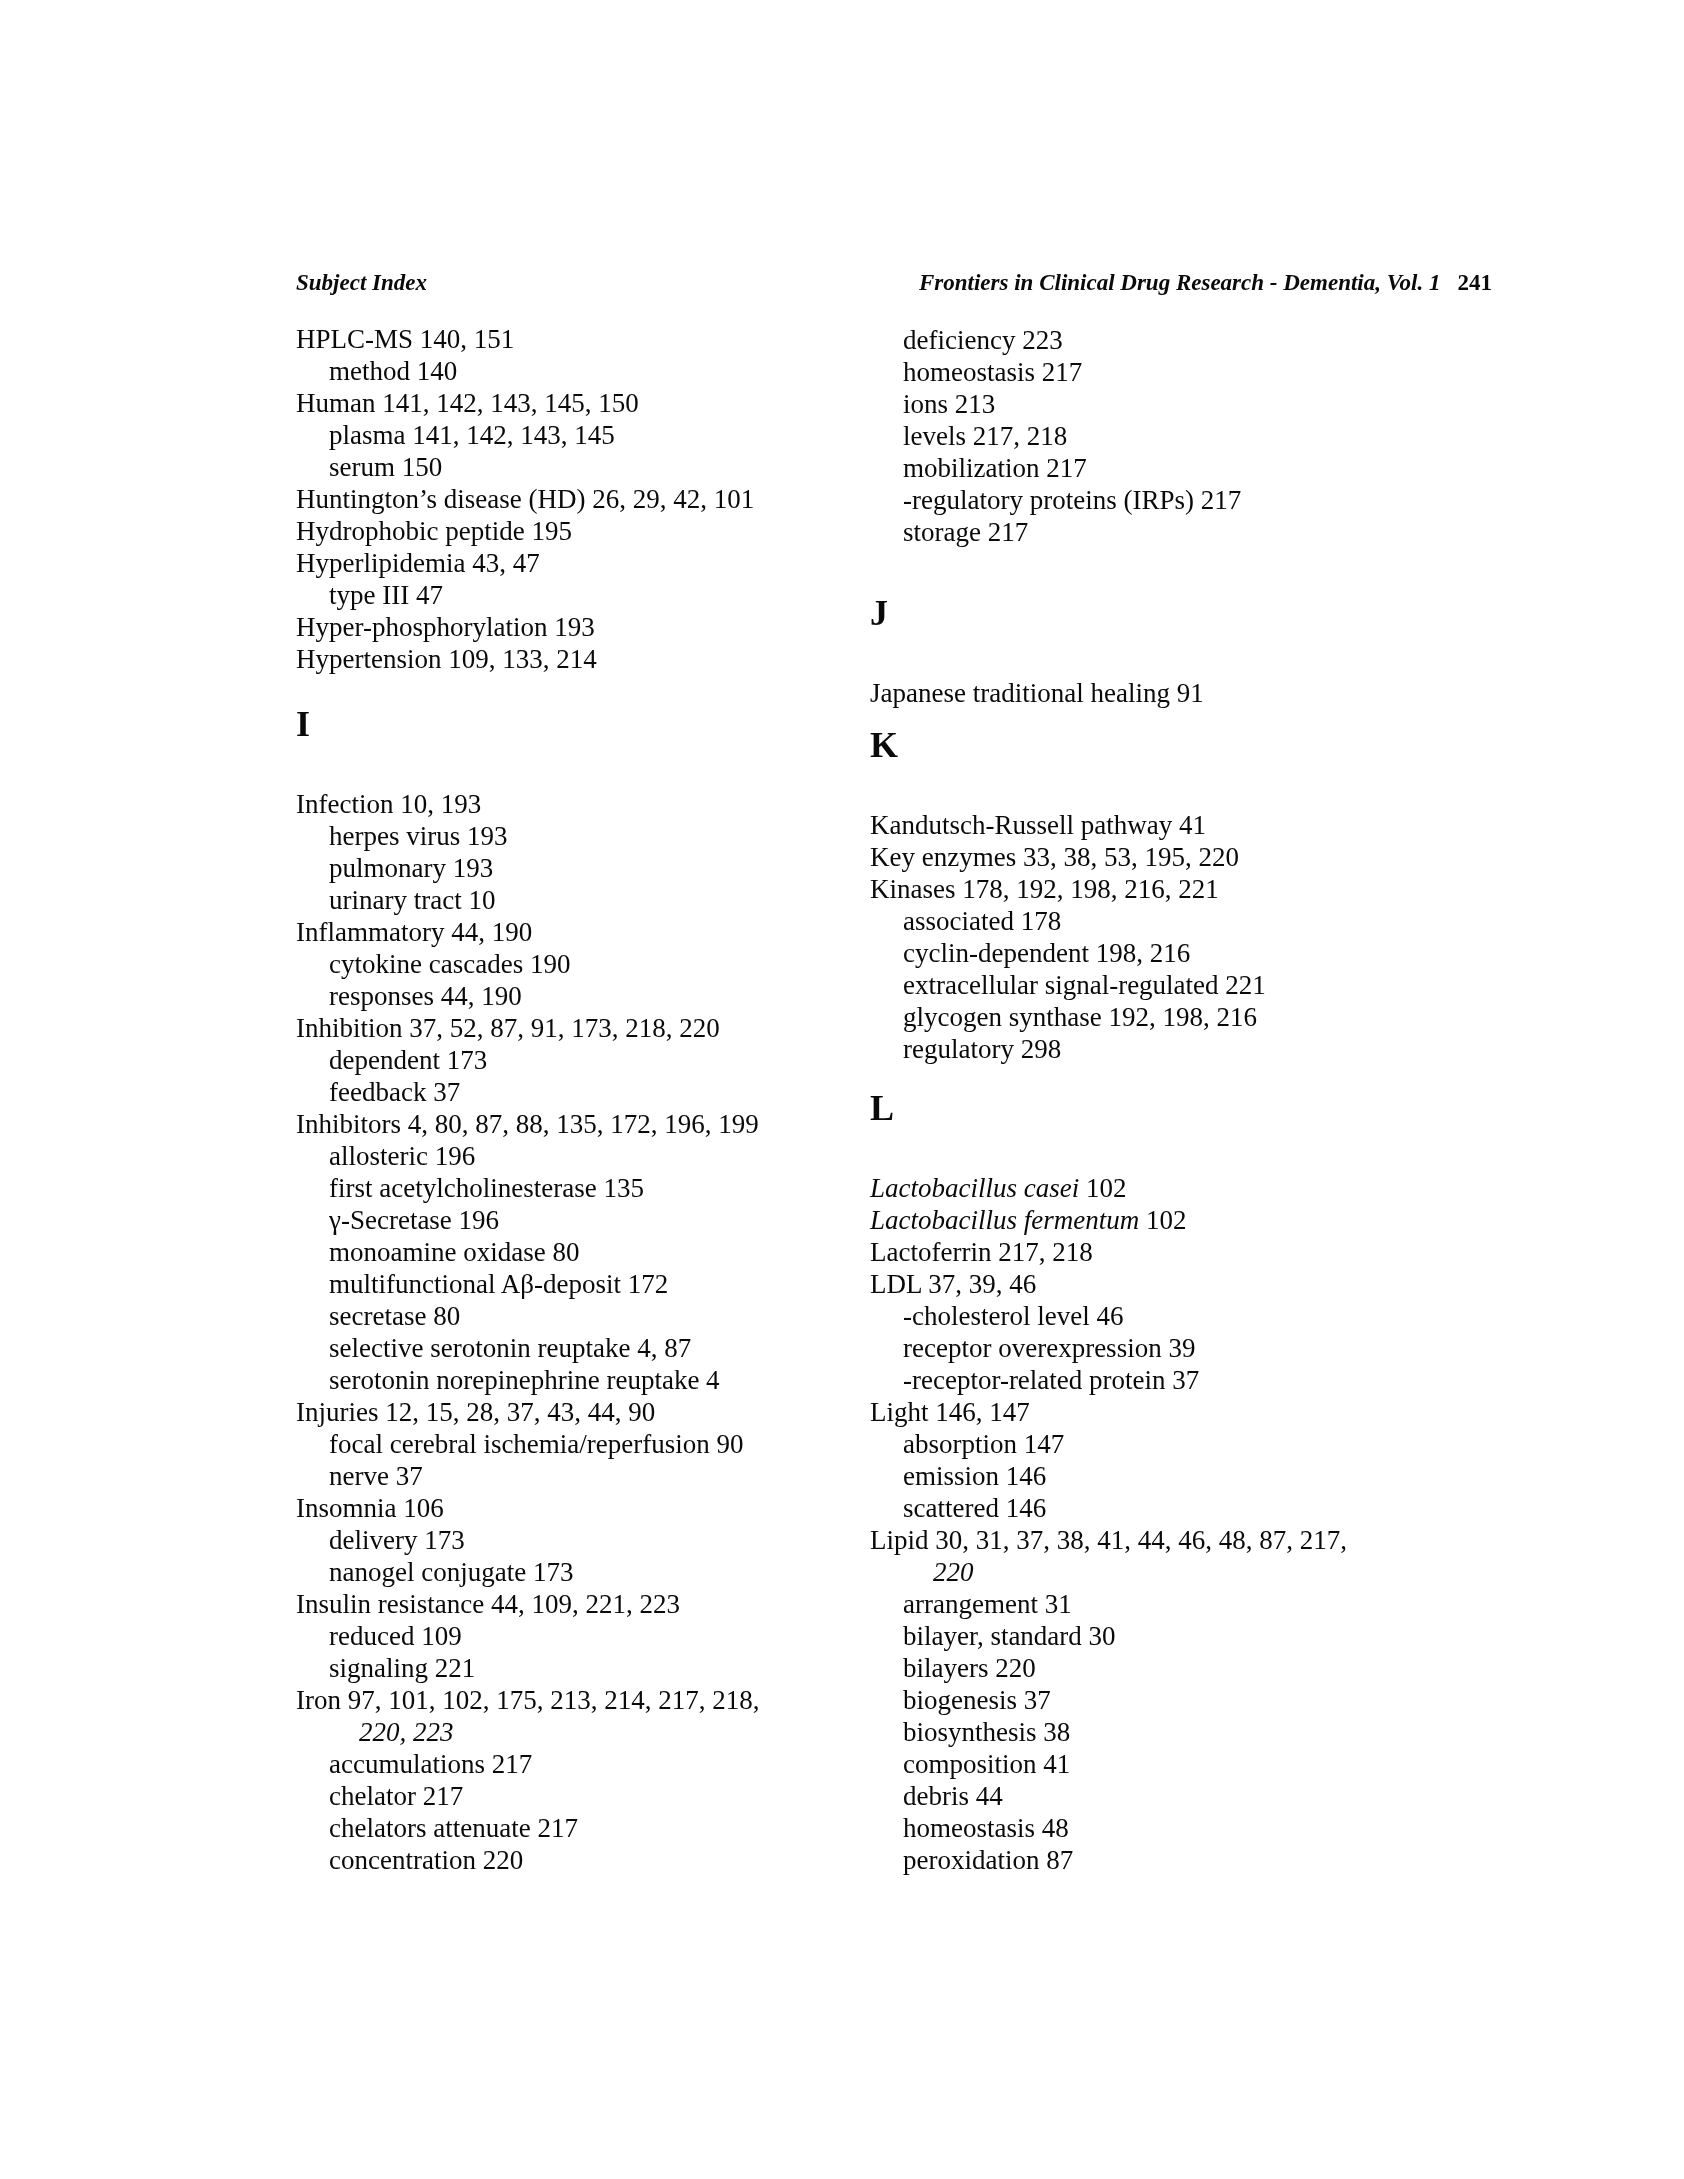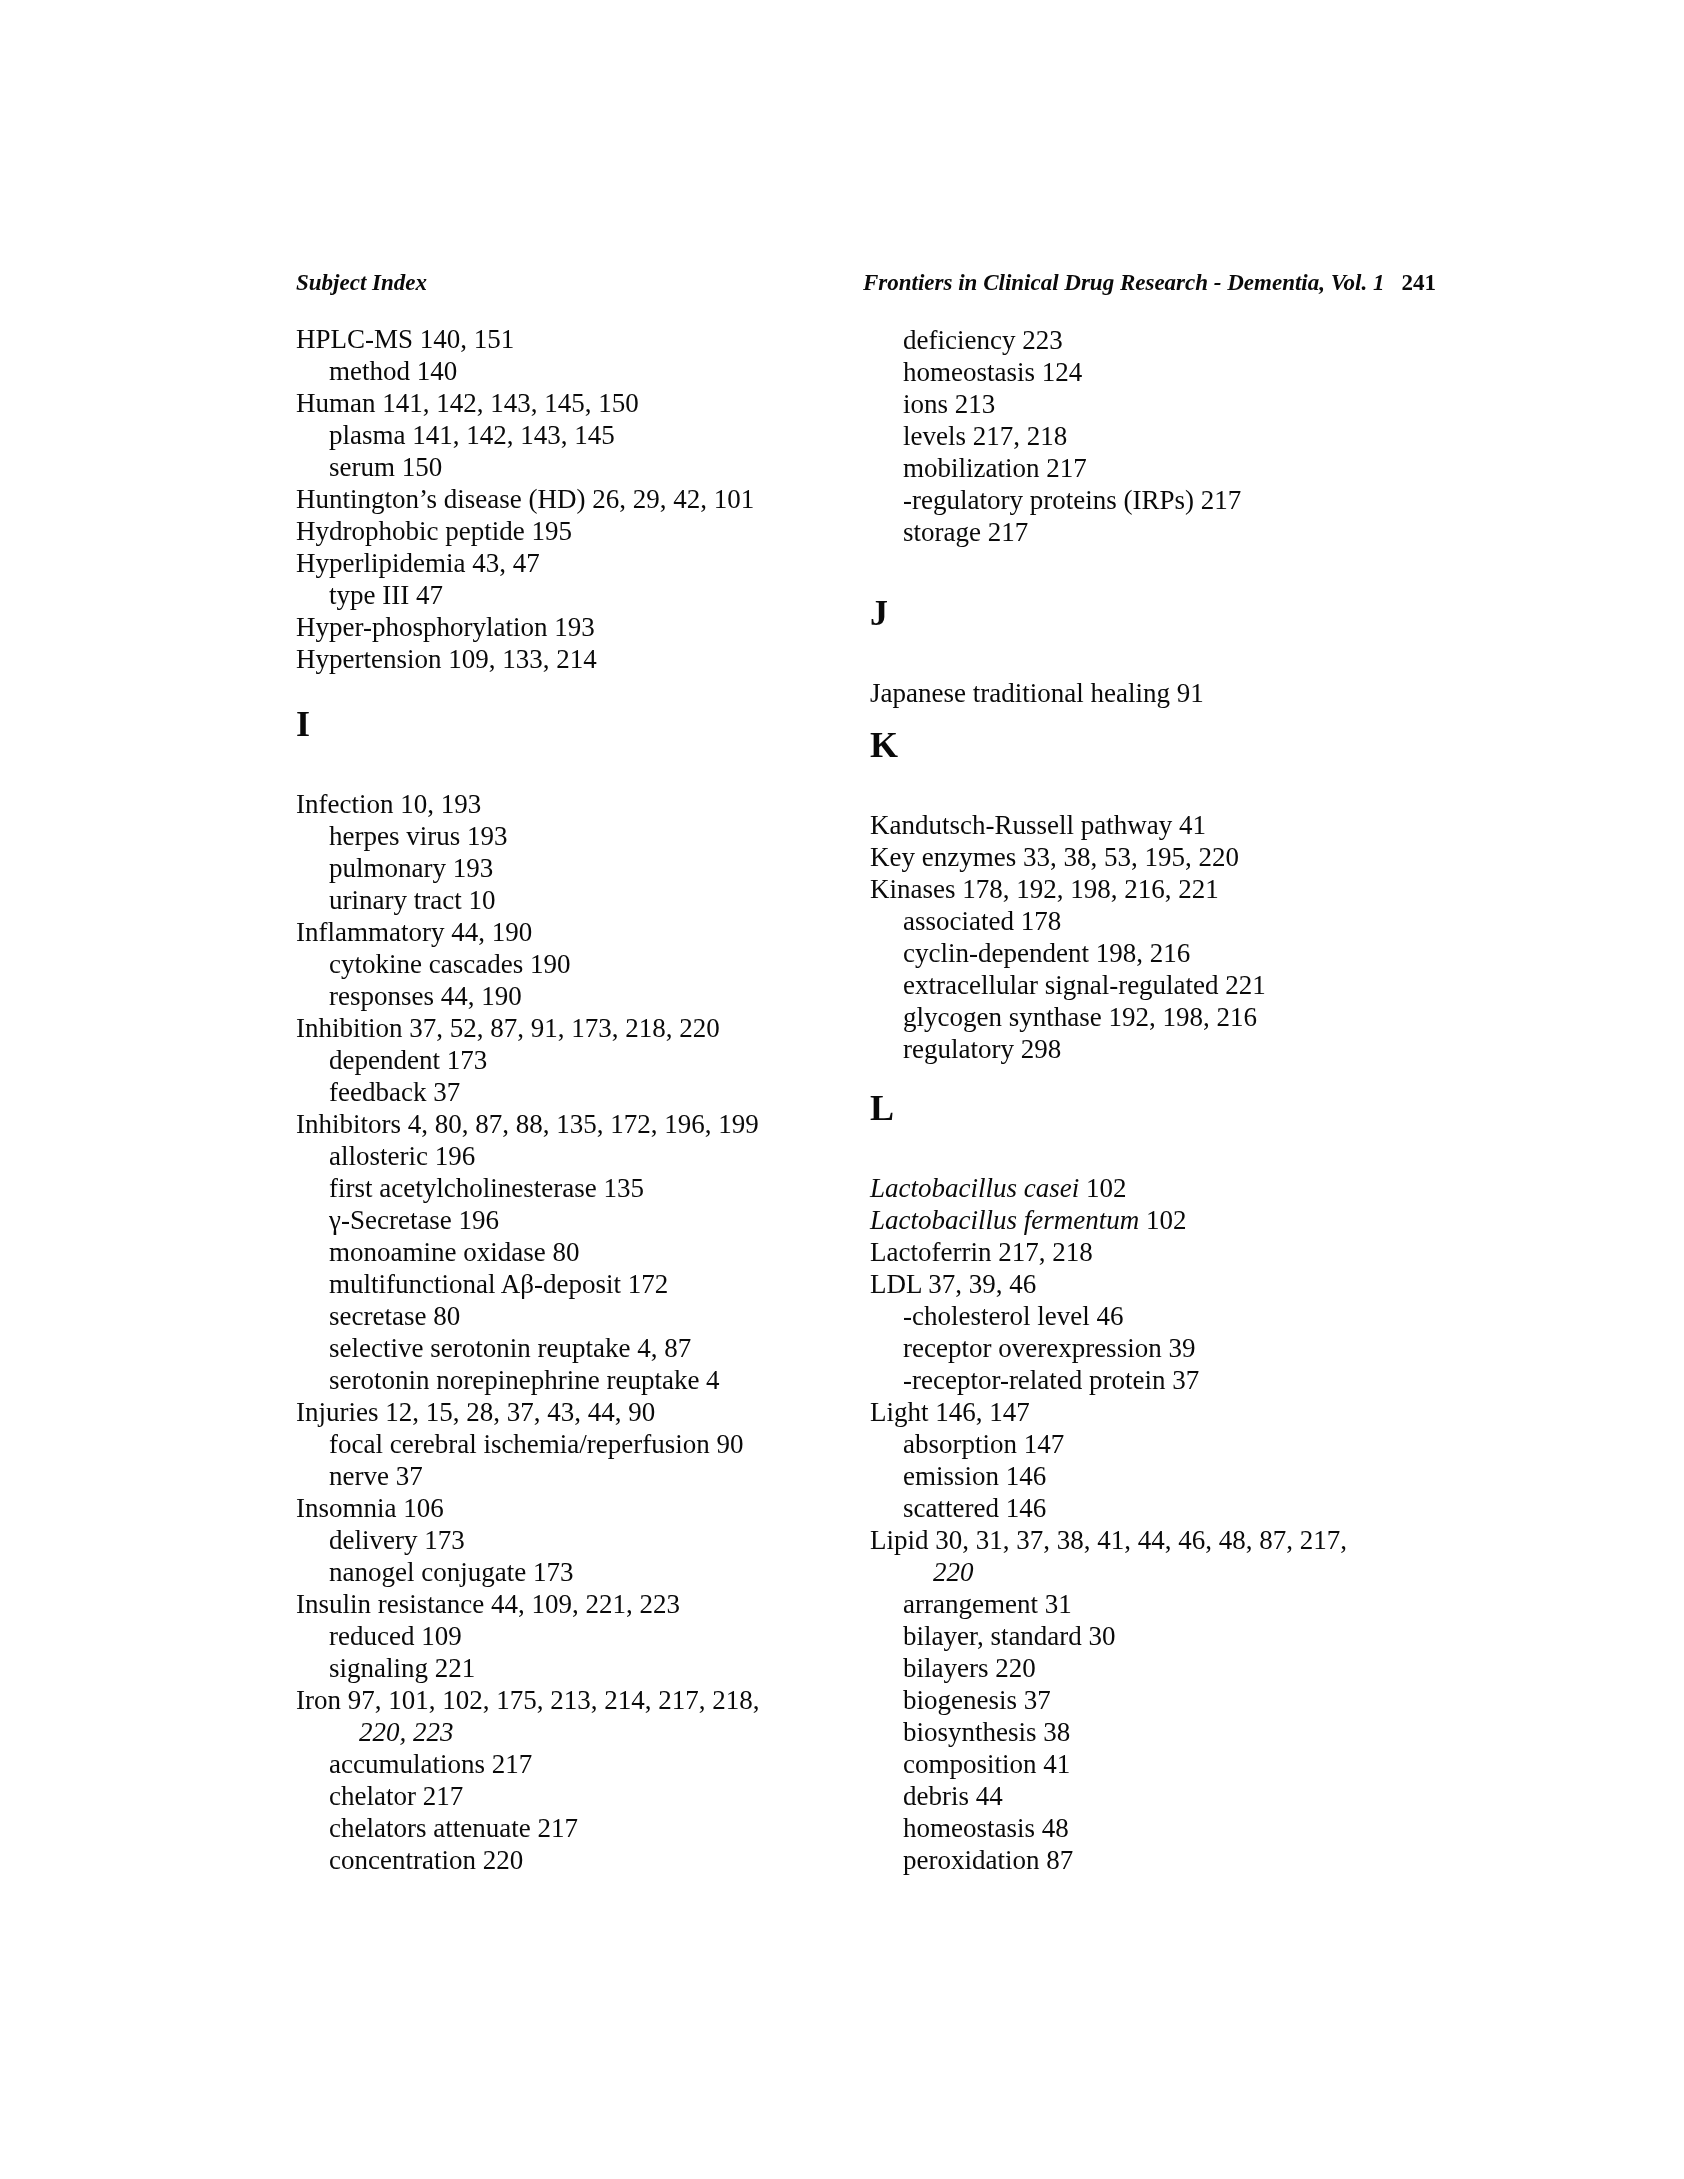--- a/index.html
+++ b/index.html
@@ -14,21 +14,21 @@
   .page { position: absolute; inset: 0; }
 
   
   .rh-left {
     position: absolute; left: 296px; top: 268px;
     font-size: 23px; line-height: 30px;
     font-weight: bold; font-style: italic;
     white-space: nowrap;
   }
   .rh-right {
-    position: absolute; left: 863px; top: 268px;
+    position: absolute; left: 919px; top: 268px;
     font-size: 23px; line-height: 30px;
     font-weight: bold; font-style: italic;
     white-space: nowrap;
   }
   .rh-right .pagenum {
     font-style: normal;
     margin-left: 17px;
   }
 
   
@@ -112,21 +112,21 @@
       <div class="idx entry">Iron 97, 101, 102, 175, 213, 214, 217, 218,</div>
       <div class="idx wrap">220, 223</div>
       <div class="idx sub">accumulations 217</div>
       <div class="idx sub">chelator 217</div>
       <div class="idx sub">chelators attenuate 217</div>
       <div class="idx sub">concentration 220</div>
     </div>
 
   <div id="col-right" class="index-col">
       <div class="idx sub">deficiency 223</div>
-      <div class="idx sub">homeostasis 124</div>
+      <div class="idx sub">homeostasis 217</div>
       <div class="idx sub">ions 213</div>
       <div class="idx sub">levels 217, 218</div>
       <div class="idx sub">mobilization 217</div>
       <div class="idx sub">-regulatory proteins (IRPs) 217</div>
       <div class="idx sub">storage 217</div>
       <div class="index-header h-J">J</div>
       <div class="idx entry">Japanese traditional healing 91</div>
       <div class="index-header h-K">K</div>
       <div class="idx entry">Kandutsch-Russell pathway 41</div>
       <div class="idx entry">Key enzymes 33, 38, 53, 195, 220</div>

